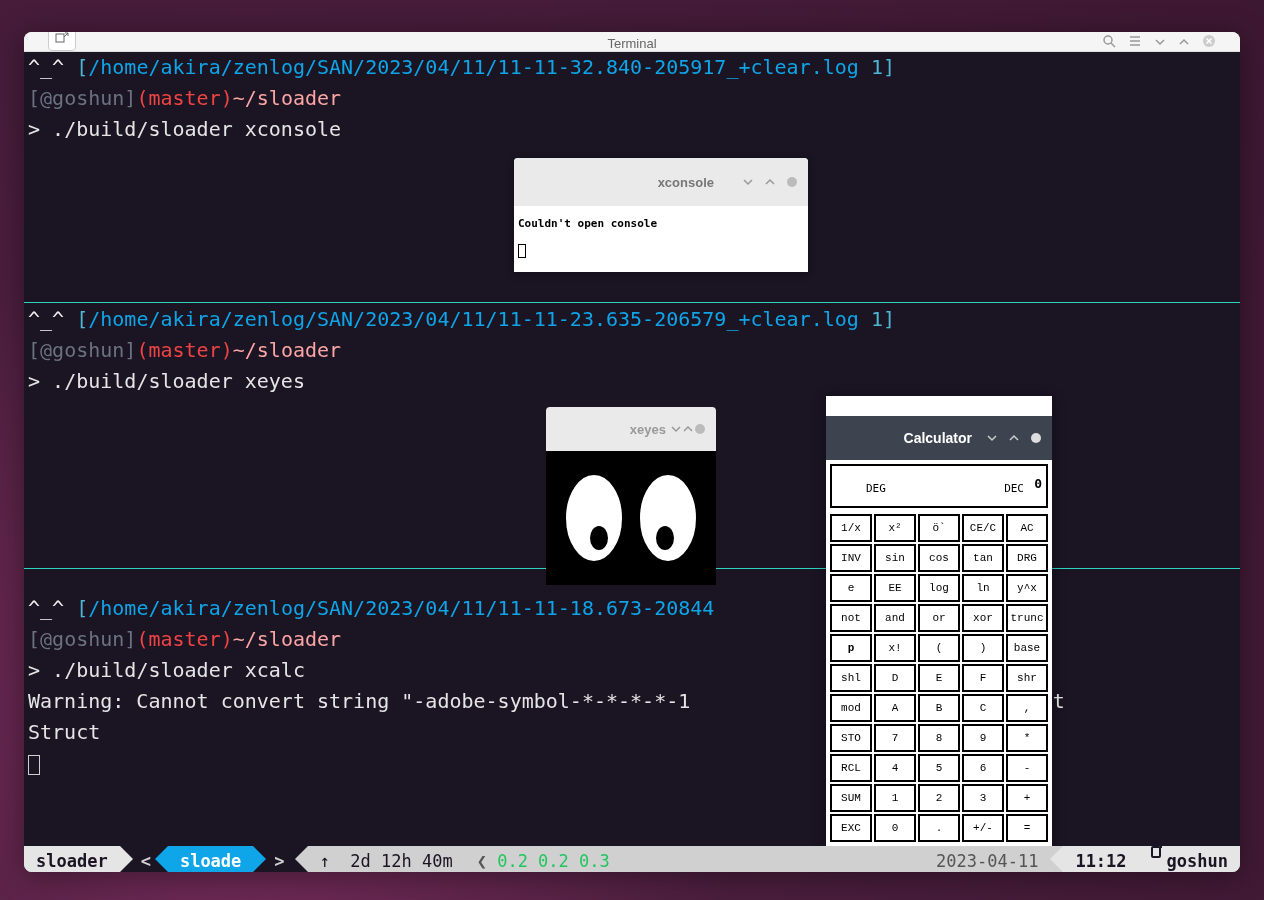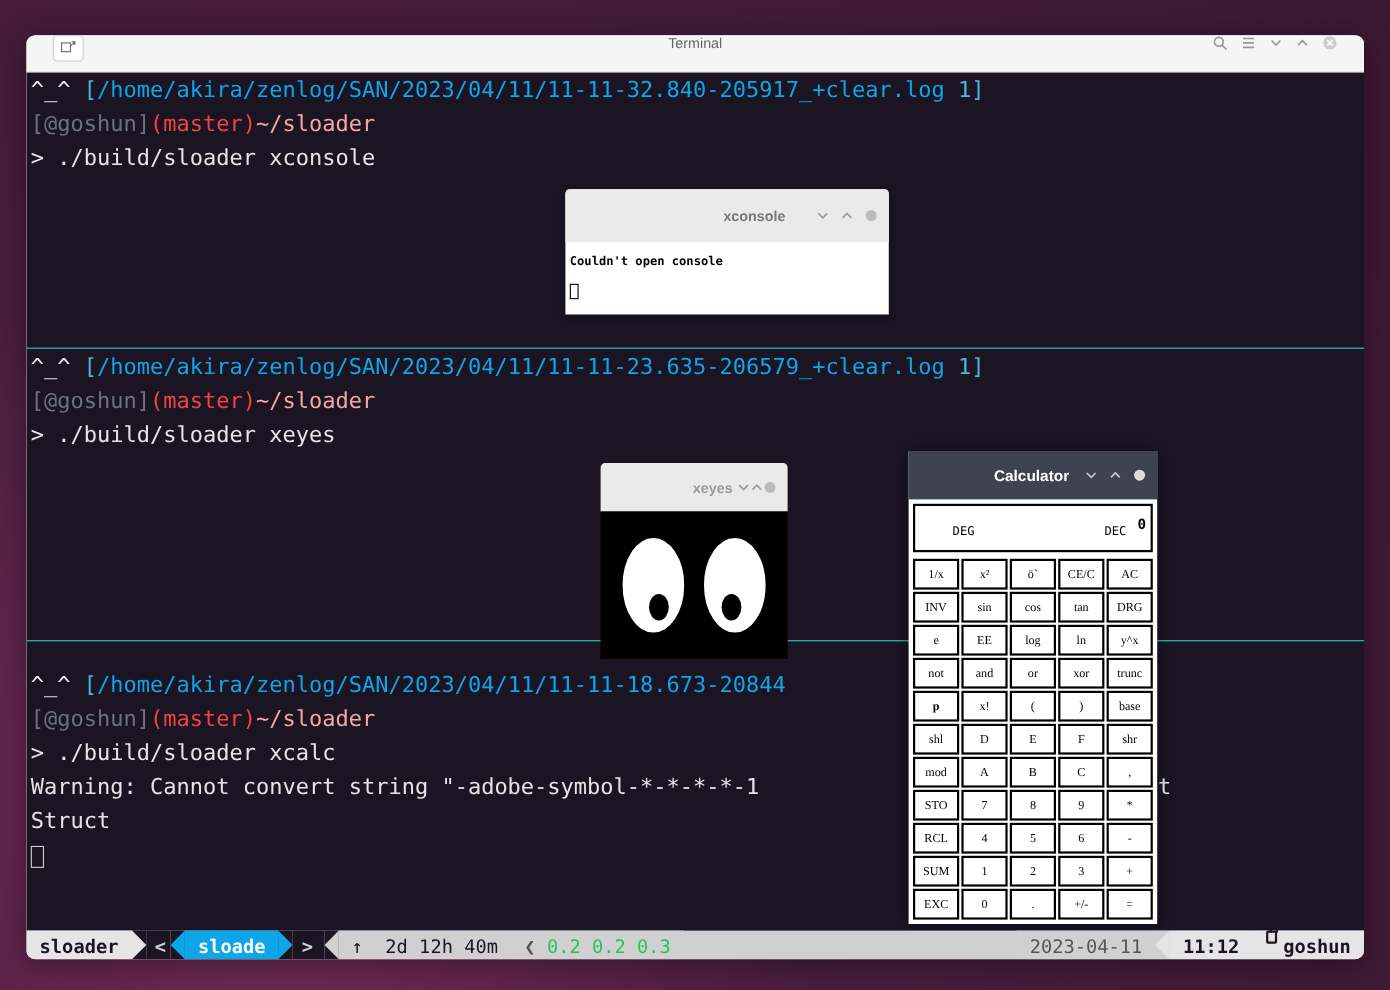--- a/index.html
+++ b/index.html
@@ -15,24 +15,24 @@
   position: absolute;
   left: 24px; top: 32px;
   width: 1216px; height: 840px;
   background: #f0f0f0;
   border-radius: 8px;
   box-shadow: 0 4px 30px rgba(0,0,0,0.4);
   display: flex; flex-direction: column;
   overflow: hidden;
 }
 .titlebar {
-  height: 34px;
+  height: 20px;
   background: #f5f5f5;
   border-bottom: 1px solid #ddd;
-  display: flex; align-items: flex-start;
+  display: flex; align-items: flex-end;
   padding: 0 24px;
   position: relative;
 }
 .titlebar-left { display: flex; align-items: center; }
 .newtab-btn {
   width: 28px; height: 24px;
   border: 1px solid #ccc;
   border-radius: 4px;
   background: #fff;
   display: flex; align-items: center; justify-content: center;
@@ -145,21 +145,21 @@
   font-family: monospace;
   font-size: 12px;
   color: #000;
   box-shadow: 0 2px 12px rgba(0,0,0,0.4);
 }
 .calc-tb {
   height: 44px;
   background: #3d4450;
   display: flex; align-items: center; justify-content: flex-end;
   padding: 16px 10px; gap: 10px;
-  color: #ddd; font-family: sans-serif; font-size: 14px;
+  color: #ddd; font-family: sans-serif; font-size: 14px; margin-top: 20px;
 }
 .calc-tb .title { font-weight: bold; color: #fff; margin-right: 4px; }
 .calc-display {
   margin: 4px;
   border: 2px solid #000;
   height: 44px;
   position: relative;
   background: #fff;
 }
 .calc-display .val {
@@ -173,21 +173,21 @@
   grid-template-columns: repeat(5, 1fr);
   gap: 2px;
   padding: 2px 4px 4px 4px;
 }
 .calc-btn {
   height: 28px;
   border: 2px solid #000;
   background: #fff;
   display: flex; align-items: center; justify-content: center;
   font-size: 11px;
-  font-family: Liberation Serif, serif;
+  font-family: Liberation Mono, monospace;
   cursor: pointer;
 }
 .calc-btn.bold { font-weight: bold; }
 
 .statusbar {
   position: absolute;
   left: 0; right: 0; bottom: 0;
   height: 26px;
   background: #d0d0d0;
   display: flex; align-items: center;

